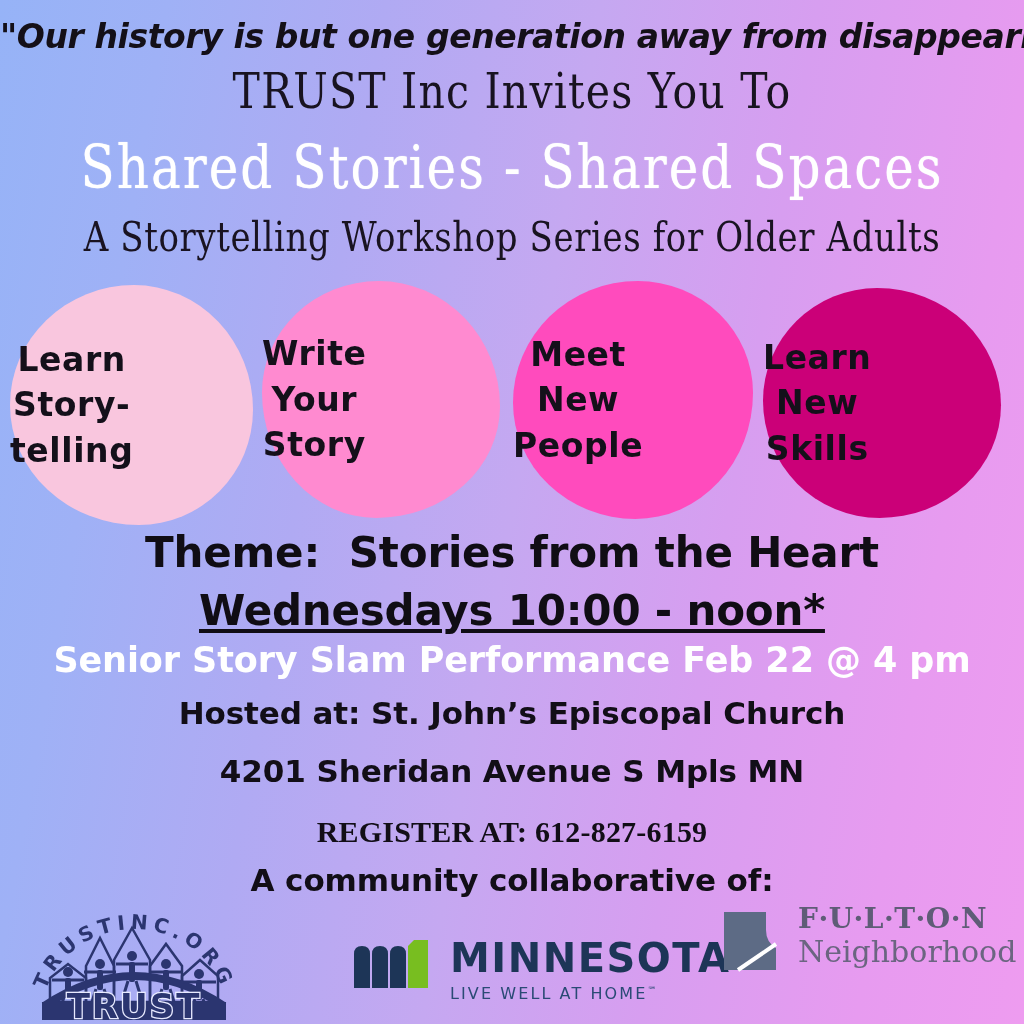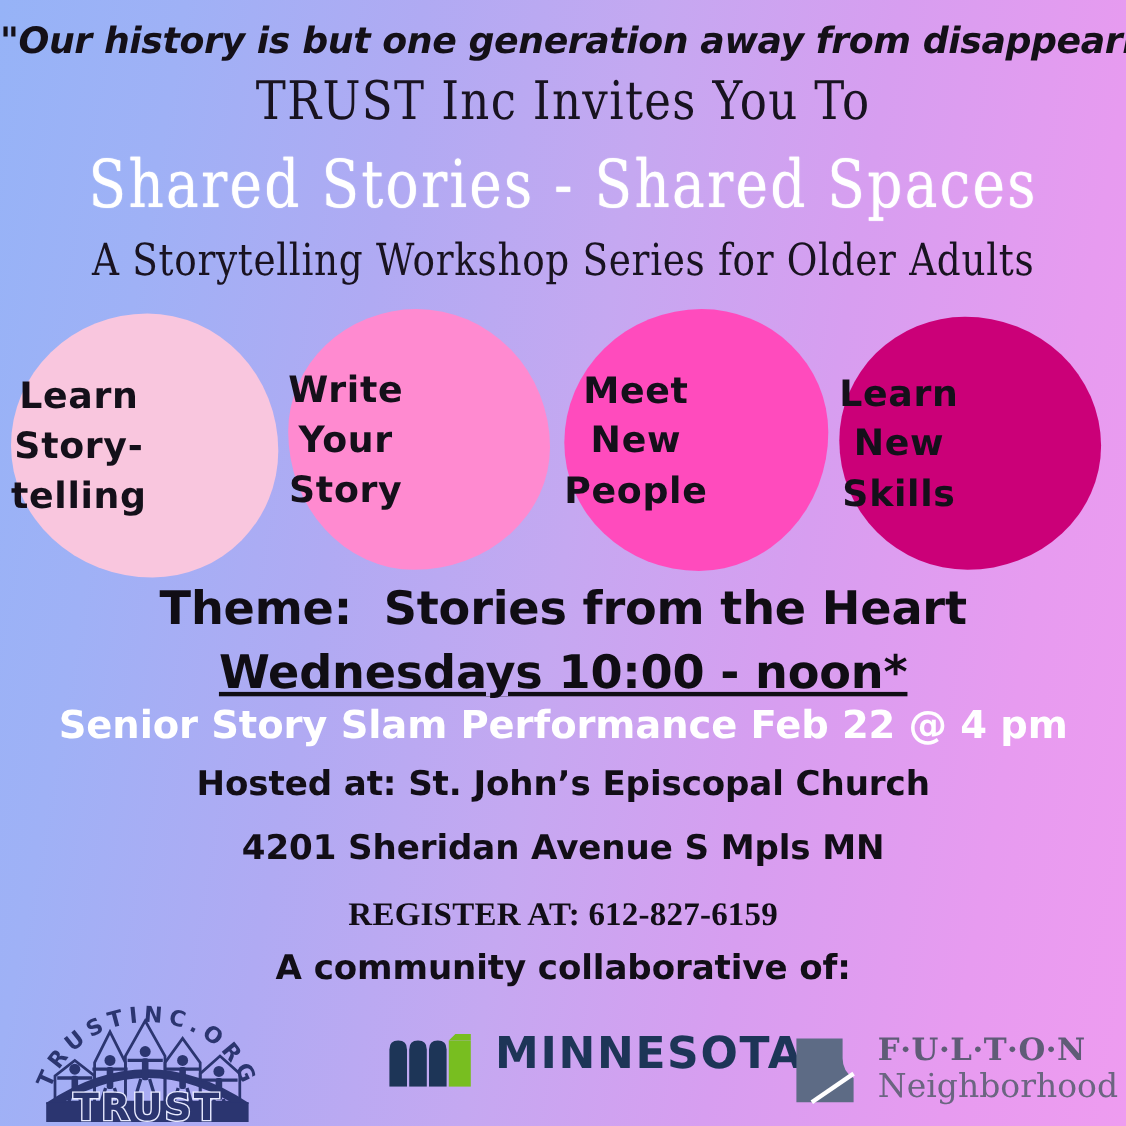--- a/index.html
+++ b/index.html
@@ -265,21 +265,21 @@
   }
   .mn-sm { font-size: 9px; vertical-align: super; letter-spacing: 0; }
 
   .logo-fulton {
     position: absolute;
     left: 722px;
     top: 14px;
     width: 290px;
     height: 100px;
     display: flex;
-    align-items: flex-end;
+    align-items: flex-start;
     gap: 14px;
   }
 
   .fulton-mark {
     position: relative;
     width: 62px;
     height: 62px;
     flex: 0 0 auto;
     margin-top: 6px;
   }
@@ -409,20 +409,23 @@
           <path d="M2,50 L2,16 Q2,8 10,8 Q18,8 18,16 L18,50 L2,50 Z" fill="#1d3557"></path>
           <path d="M20,50 L20,16 Q20,8 28,8 Q36,8 36,16 L36,50 L20,50 Z" fill="#1d3557"></path>
           <path d="M38,50 L38,16 Q38,8 46,8 Q54,8 54,16 L54,50 L38,50 Z" fill="#1d3557"></path>
 
           <rect x="56" y="8" width="20" height="42" fill="#78be20"></rect>
           <path d="M56,8 L76,8 L76,2 L62,2 Z" fill="#78be20"></path>
         </svg>
       </div>
       <div class="mn-words">
         <div class="mn-name">MINNESOTA</div>
+        <div class="mn-tag">
+          <span>LIVE WELL AT HOME</span><span class="mn-sm">℠</span>
+        </div>
       </div>
     </div>
 
     <div class="logo-fulton">
       <div class="fulton-mark">
         <svg viewBox="0 0 62 62" width="62" height="62">
           <path d="M2,2 L44,2 L44,20 Q44,32 54,38 L54,60 L2,60 Z" fill="#5d6b85"></path>
           <path d="M16,60 L54,34" stroke="#ffffff" stroke-width="4" fill="none"></path>
         </svg>
       </div>

